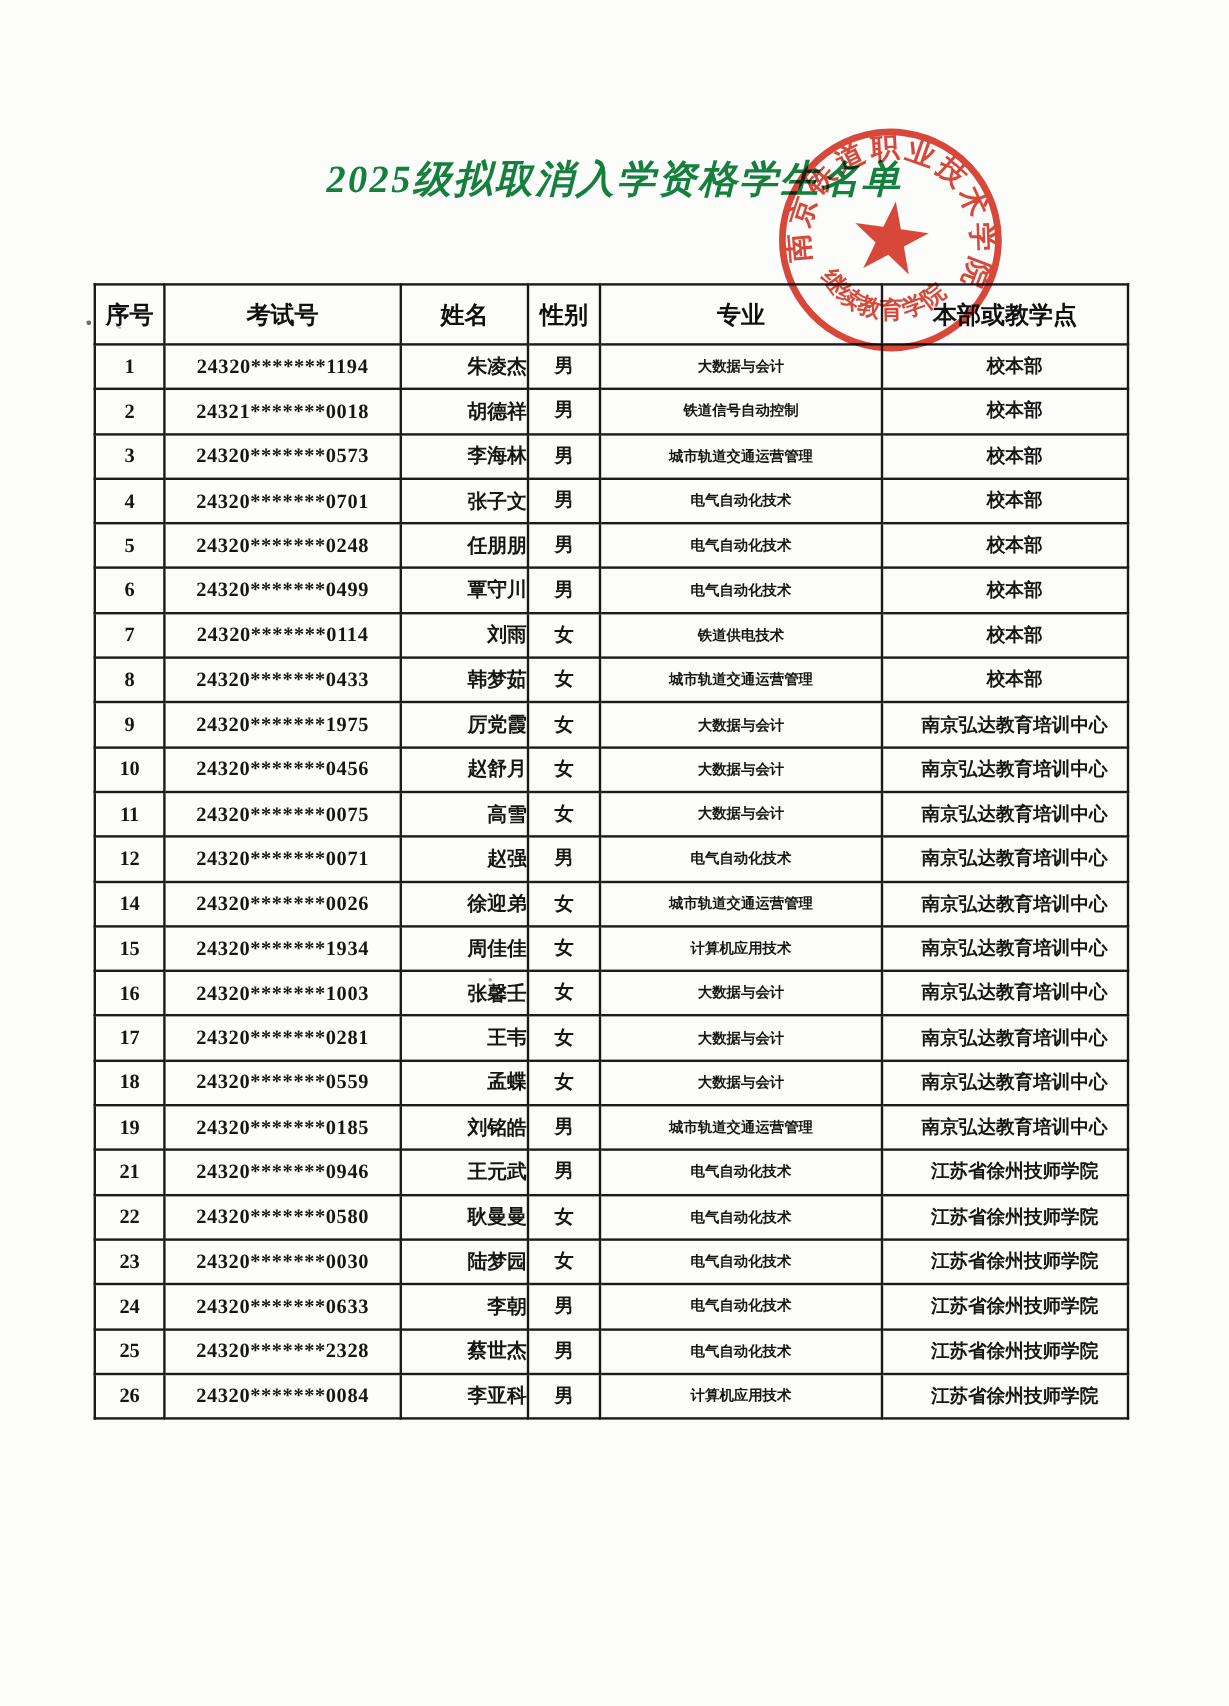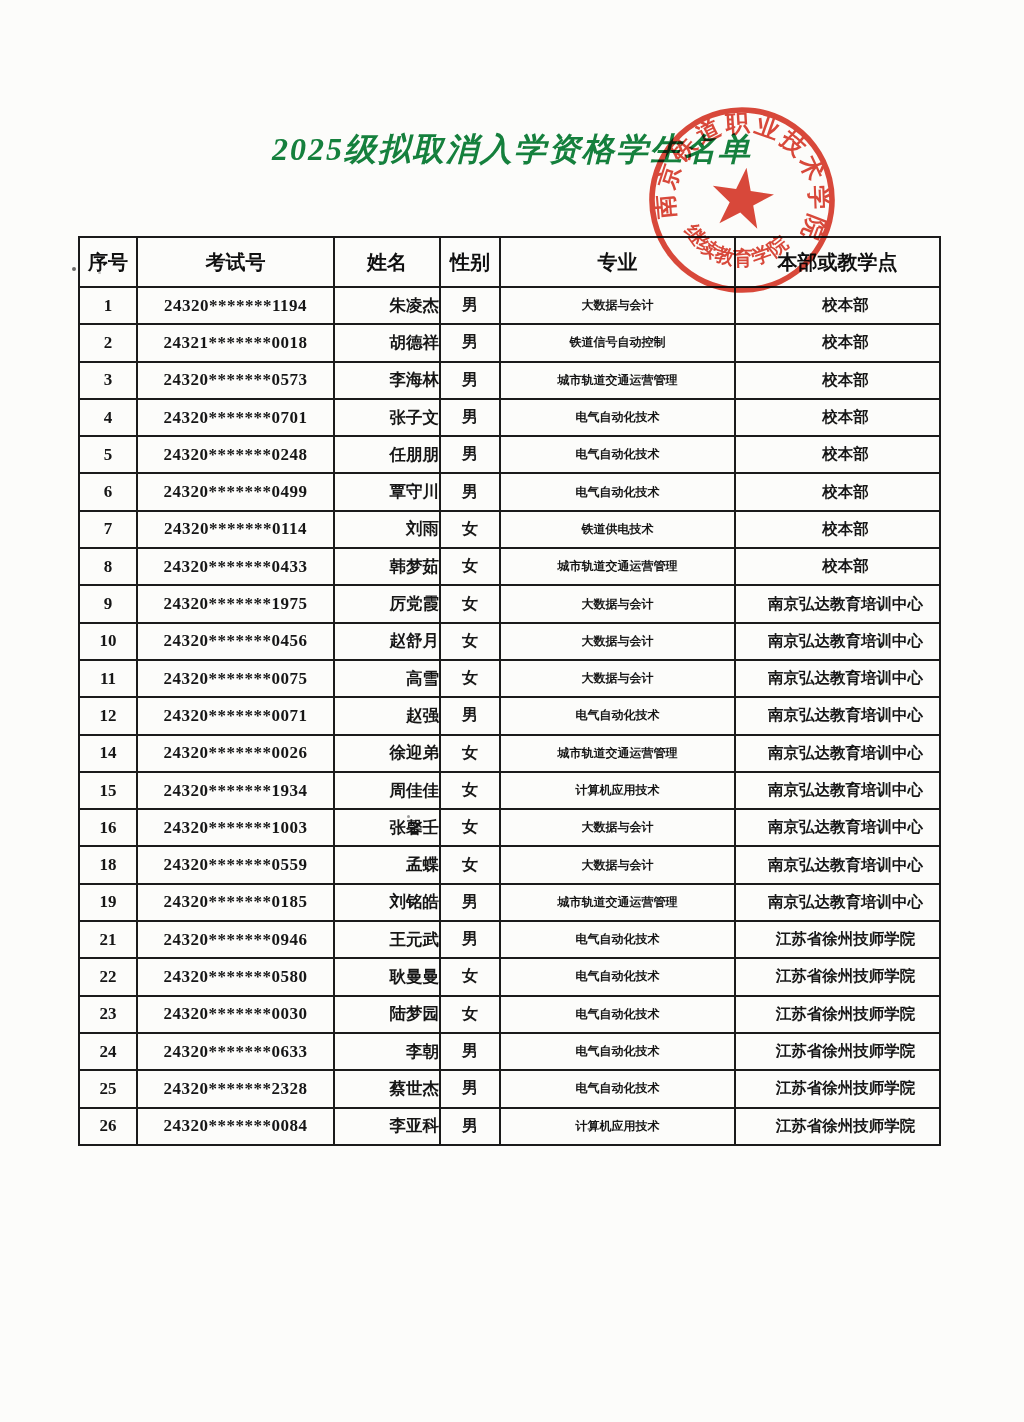--- a/index.html
+++ b/index.html
@@ -224,20 +224,28 @@
         </tr>
         <tr>
           <td class="col-0">16</td>
           <td class="col-1">24320*******1003</td>
           <td class="col-2">张馨壬</td>
           <td class="col-3">女</td>
           <td class="col-4">大数据与会计</td>
           <td class="col-5">南京弘达教育培训中心</td>
         </tr>
         <tr>
+          <td class="col-0">17</td>
+          <td class="col-1">24320*******0281</td>
+          <td class="col-2">王韦</td>
+          <td class="col-3">女</td>
+          <td class="col-4">大数据与会计</td>
+          <td class="col-5">南京弘达教育培训中心</td>
+        </tr>
+        <tr>
           <td class="col-0">18</td>
           <td class="col-1">24320*******0559</td>
           <td class="col-2">孟蝶</td>
           <td class="col-3">女</td>
           <td class="col-4">大数据与会计</td>
           <td class="col-5">南京弘达教育培训中心</td>
         </tr>
         <tr>
           <td class="col-0">19</td>
           <td class="col-1">24320*******0185</td>

